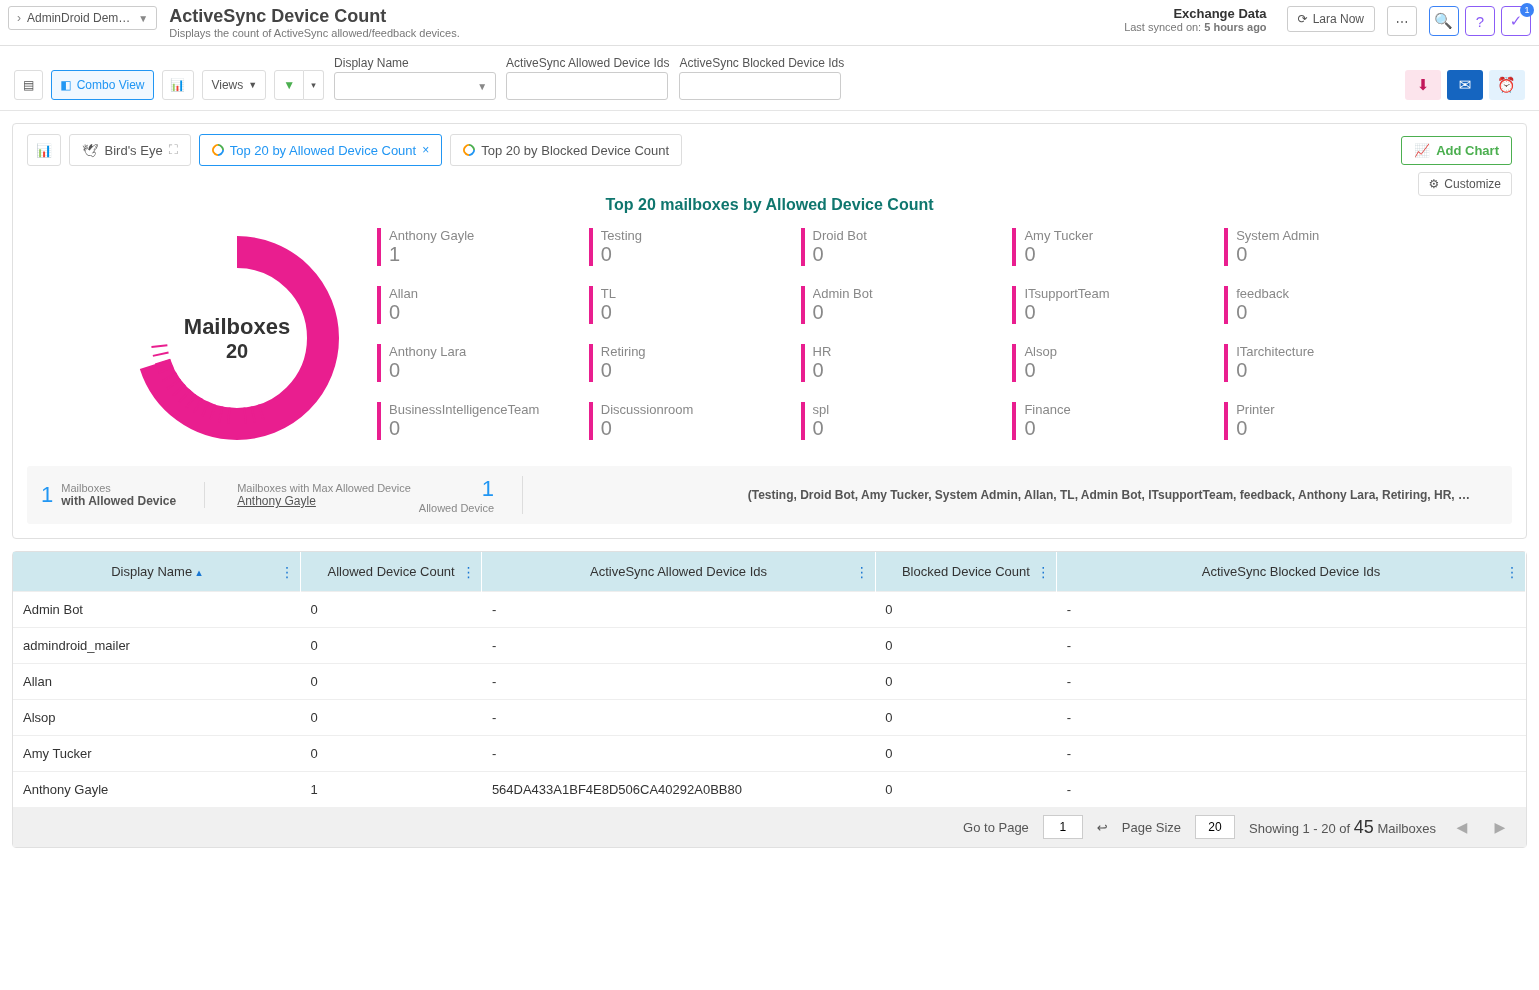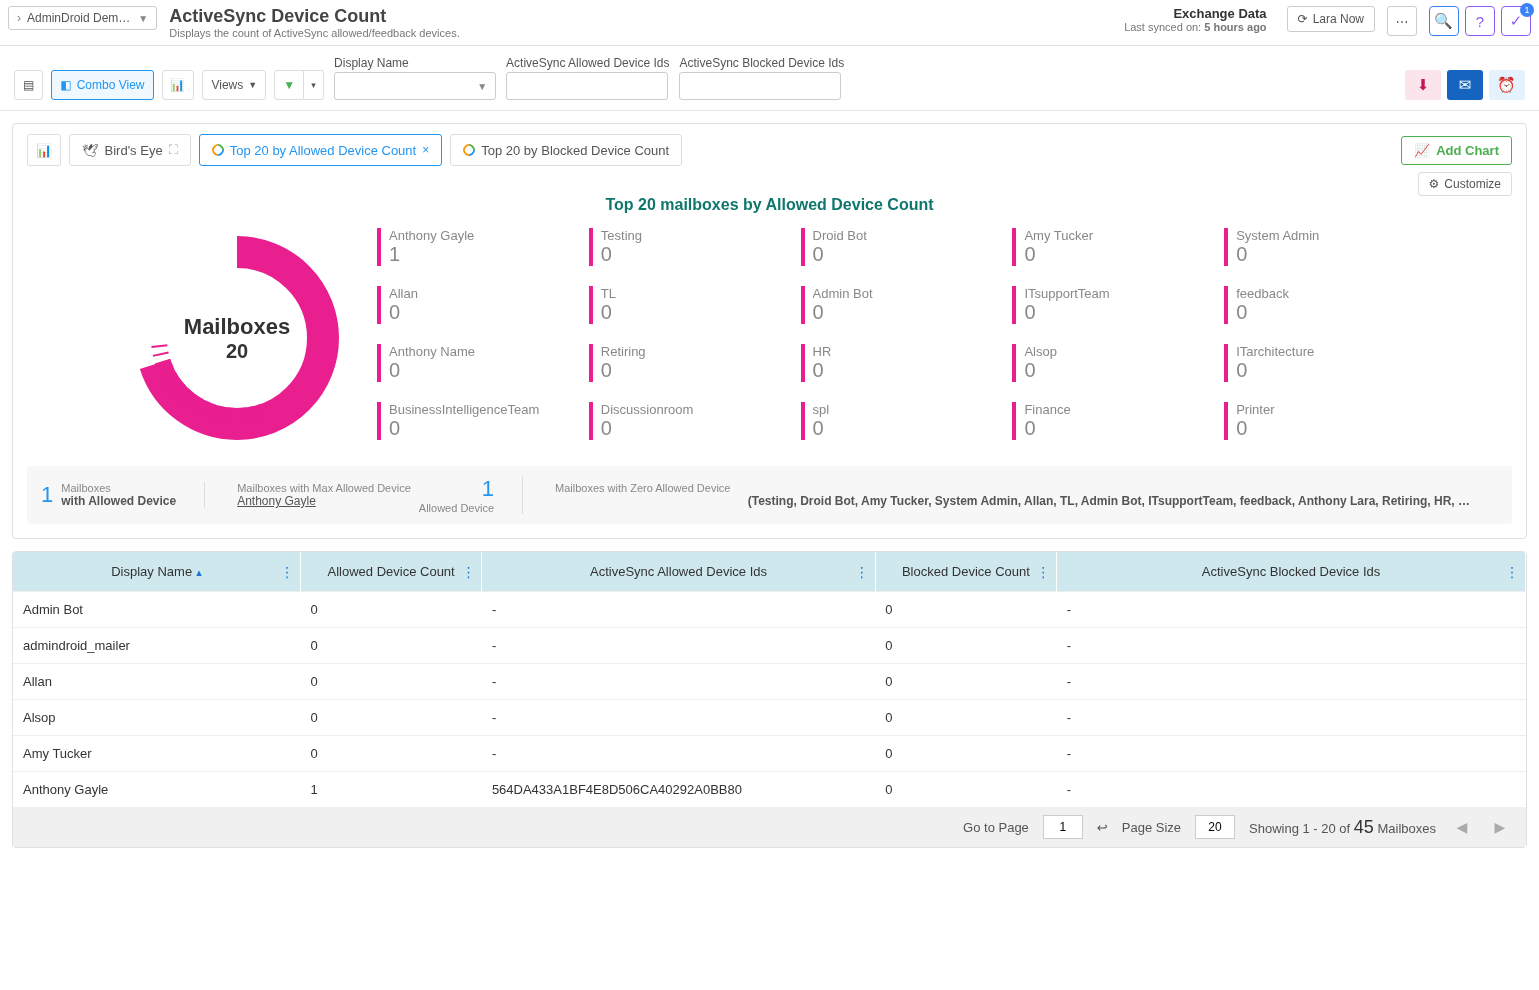--- a/index.html
+++ b/index.html
@@ -279,21 +279,21 @@
         </div>
         <div class="legend-item">
           <div class="legend-name">ITsupportTeam</div>
           <div class="legend-val">0</div>
         </div>
         <div class="legend-item">
           <div class="legend-name">feedback</div>
           <div class="legend-val">0</div>
         </div>
         <div class="legend-item">
-          <div class="legend-name">Anthony Name</div>
+          <div class="legend-name">Anthony Lara</div>
           <div class="legend-val">0</div>
         </div>
         <div class="legend-item">
           <div class="legend-name">Retiring</div>
           <div class="legend-val">0</div>
         </div>
         <div class="legend-item">
           <div class="legend-name">HR</div>
           <div class="legend-val">0</div>
         </div>
@@ -341,21 +341,20 @@
         <div>Mailboxes with Max Allowed Device</div>
         <span class="summary-link">Anthony Gayle</span>
       </div>
       <div style="text-align:right;">
         <div class="summary-big">1</div>
         <div>Allowed Device</div>
       </div>
     </div>
     <div class="summary-block">
       <div style="flex:1;">
-        <div>Mailboxes with Zero Allowed Device</div>
         <div class="summary-bold">(Testing, Droid Bot, Amy Tucker, System Admin, Allan, TL, Admin Bot, ITsupportTeam, feedback, Anthony Lara, Retiring, HR, …</div>
       </div>
     </div>
   </div>
 </div>
 
 <div class="table-wrap">
   <div class="table-settings">
       <span>▦</span>
     </div>

